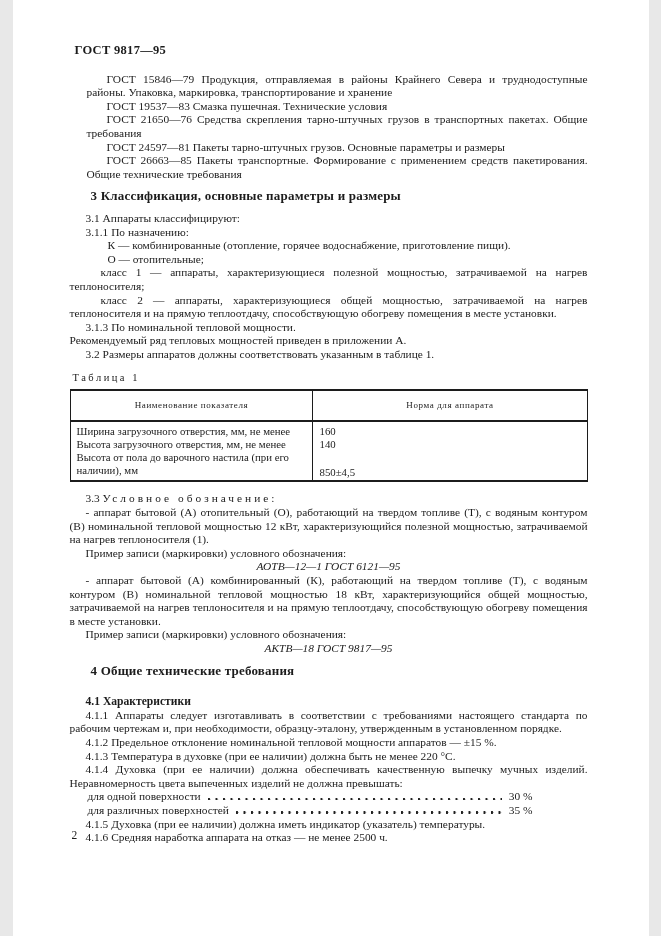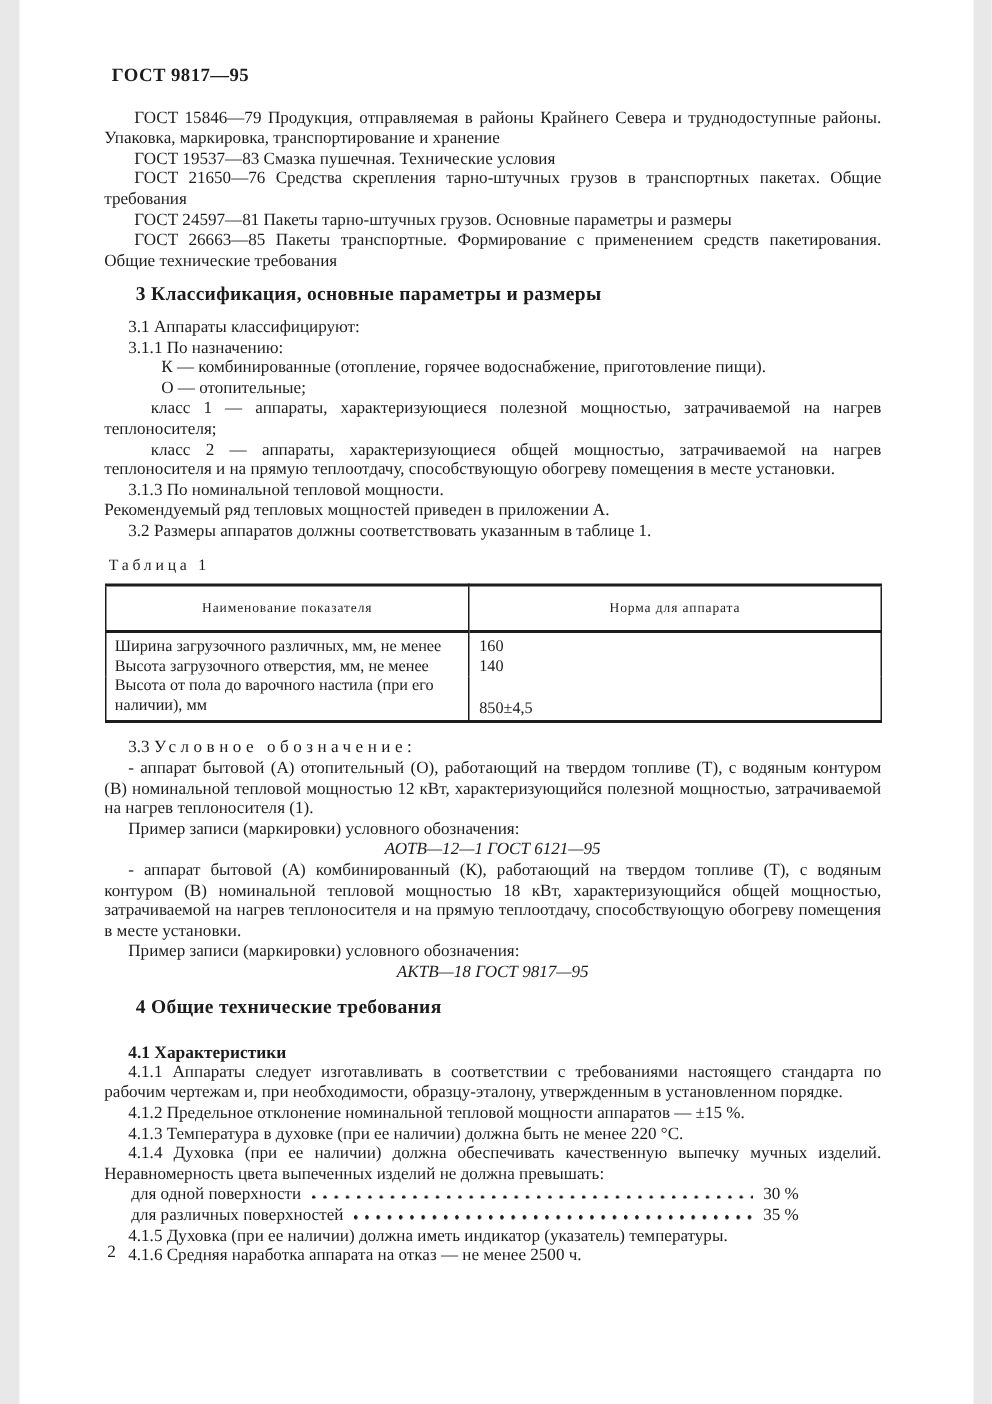--- a/index.html
+++ b/index.html
@@ -14,21 +14,21 @@
     line-height:13.6px;
     box-sizing:border-box;
     padding:44px 61px 0 57px;
     overflow:hidden;
   }
   p { margin:0; }
 
   .doc-code { font-weight:bold; font-size:12.5px; margin-left:5px; letter-spacing:0.3px; }
 
   .refs { margin-top:15px; }
-  .ref { text-indent:20px; text-align:justify; }
+  .ref { text-indent:20px; text-align:justify;margin-left:17px; }
 
   .sec-heading { font-weight:bold; font-size:13px; margin:8px 0 9px 21px; letter-spacing:0.2px; }
 
   .p-num   { text-indent:16px; text-align:justify; }
   .p-flush { text-indent:0; text-align:justify; }
   .p-list  { padding-left:38px; }
   .p-class { text-indent:31px; text-align:justify; }
 
   .tbl-caption { margin:10px 0 4px 3px; font-size:10.5px; letter-spacing:2.5px; }
 
@@ -99,21 +99,21 @@
         <col class="c-value">
       </colgroup>
     <thead>
       <tr>
         <th>Наименование показателя</th>
         <th>Норма для аппарата</th>
       </tr>
     </thead>
     <tbody>
       <tr class="first">
-        <td>Ширина загрузочного различных, мм, не менее</td>
+        <td>Ширина загрузочного отверстия, мм, не менее</td>
         <td class="val">160</td>
       </tr>
       <tr>
         <td>Высота загрузочного отверстия, мм, не менее</td>
         <td class="val">140</td>
       </tr>
       <tr class="tall last">
         <td>Высота от пола до варочного настила (при его наличии), мм</td>
         <td class="val">850±4,5</td>
       </tr>

